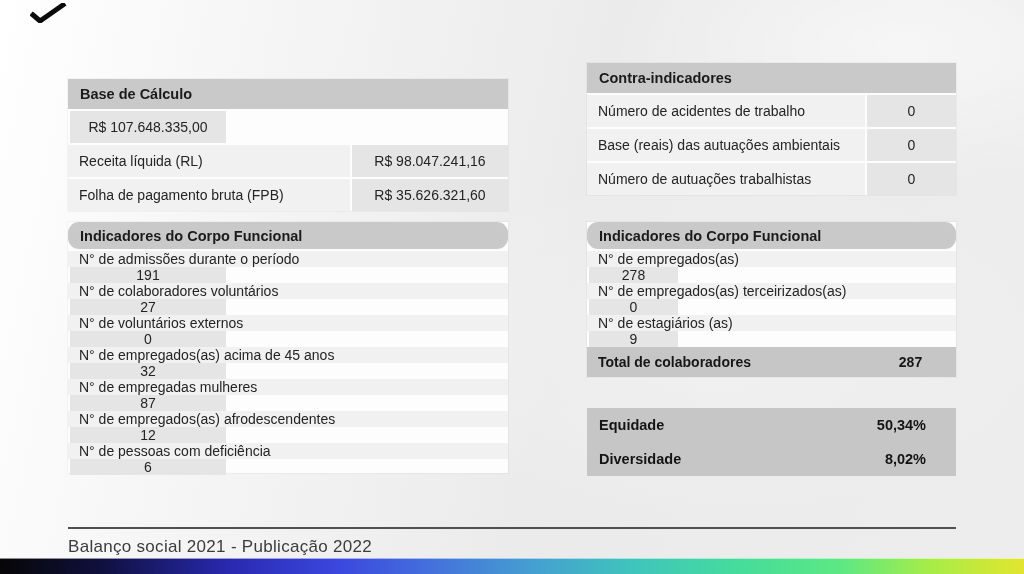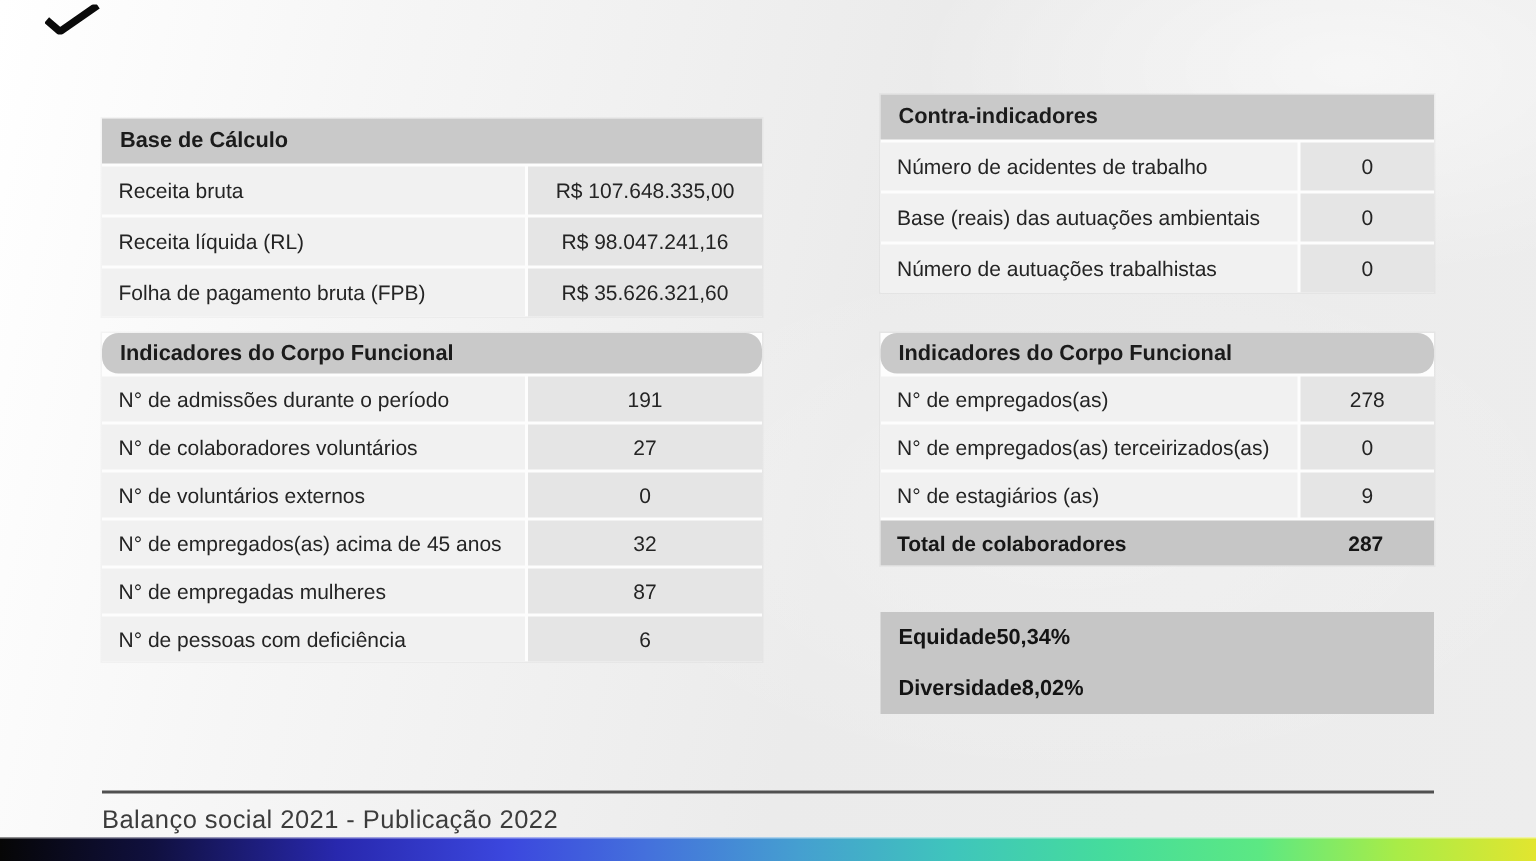--- a/index.html
+++ b/index.html
@@ -14,37 +14,37 @@
       radial-gradient(ellipse 420px 200px at 88% 8%, rgba(255,255,255,0.55), rgba(255,255,255,0) 70%),
       radial-gradient(ellipse 500px 260px at 70% 60%, rgba(255,255,255,0.25), rgba(255,255,255,0) 70%);
   }
   .tbl{position:absolute;background:#fdfdfd;box-shadow:0 0 0 1px rgba(0,0,0,0.03);}
   .tbl-header{
     background:#c9c9c9;height:30px;display:flex;align-items:center;
     padding:0 12px;font-weight:bold;font-size:14.5px;color:#1b1b1b;
   }
   .tbl-header.small{height:27px;border-radius:11px;}
   .tbl-row{display:flex;height:32px;margin-top:2px;font-size:14px;color:#242424;}
-  .tbl-row.small{height:30px;}
+  .tbl-row.small{height:30px;flex-direction:column;}
   .cell-label{flex:1;background:#f1f1f1;display:flex;align-items:center;padding:0 11px;}
   .cell-value{background:#e5e5e5;display:flex;align-items:center;justify-content:center;margin-left:2px;}
   .w-left .cell-value{width:156px;}
   .w-right .cell-value{width:89px;}
   .total-row{
     display:flex;height:30px;margin-top:2px;background:#c6c6c6;
     font-weight:bold;font-size:14px;color:#161616;gap:24px;
   }
   .total-row .t-label{flex:1;display:flex;align-items:center;padding:0 11px;}
   .total-row .t-value{width:91px;display:flex;align-items:center;justify-content:center;}
   .ratio-block{
     position:absolute;left:587px;top:408px;width:369px;height:68px;
     background:#c6c6c6;display:flex;flex-direction:column;justify-content:center;
   }
   .ratio-row{
-    display:flex;align-items:center;
+    display:flex;justify-content:space-between;align-items:center;
     height:34px;padding:0 12px;font-weight:bold;font-size:14.5px;color:#141414;
   }
   .ratio-row .r-value{padding-right:18px;}
   .footer-rule{position:absolute;left:68px;top:527px;width:888px;height:2px;background:#505050;}
   .footer-caption{
     position:absolute;left:68px;top:537px;font-size:17px;color:#3c3c3c;letter-spacing:0.3px;
   }
   .brand-mark{position:absolute;left:30px;top:3px;width:38px;height:20px;}
   .bottom-bar{
     position:absolute;left:0;right:0;bottom:0;height:15px;
@@ -59,21 +59,20 @@
 
 <div class="sheen"></div>
 
 <svg class="brand-mark" viewBox="0 0 38 20">
   <path d="M3 12 L10 18 L33 2" fill="none" stroke="#0a0a0a" stroke-width="5" stroke-linecap="square"></path>
 </svg>
 
 <div class="tbl w-left" style="left:68px;top:63px;width:440px;margin-top:16px;">
   <div class="tbl-header">Base de Cálculo</div>
   <div class="tbl-row">
-    <div class="cell-label">Receita bruta</div>
     <div class="cell-value">R$ 107.648.335,00</div>
   </div>
   <div class="tbl-row">
     <div class="cell-label">Receita líquida (RL)</div>
     <div class="cell-value">R$ 98.047.241,16</div>
   </div>
   <div class="tbl-row">
     <div class="cell-label">Folha de pagamento bruta (FPB)</div>
     <div class="cell-value">R$ 35.626.321,60</div>
   </div>
@@ -111,20 +110,24 @@
   </div>
   <div class="tbl-row small">
     <div class="cell-label">N° de empregados(as) acima de 45 anos</div>
     <div class="cell-value">32</div>
   </div>
   <div class="tbl-row small">
     <div class="cell-label">N° de empregadas mulheres</div>
     <div class="cell-value">87</div>
   </div>
   <div class="tbl-row small">
+    <div class="cell-label">N° de empregados(as) afrodescendentes</div>
+    <div class="cell-value">12</div>
+  </div>
+  <div class="tbl-row small">
     <div class="cell-label">N° de pessoas com deficiência</div>
     <div class="cell-value">6</div>
   </div>
 </div>
 
 <div class="tbl w-right" style="left:587px;top:222px;width:369px;">
   <div class="tbl-header small">Indicadores do Corpo Funcional</div>
   <div class="tbl-row small">
     <div class="cell-label">N° de empregados(as)</div>
     <div class="cell-value">278</div>

